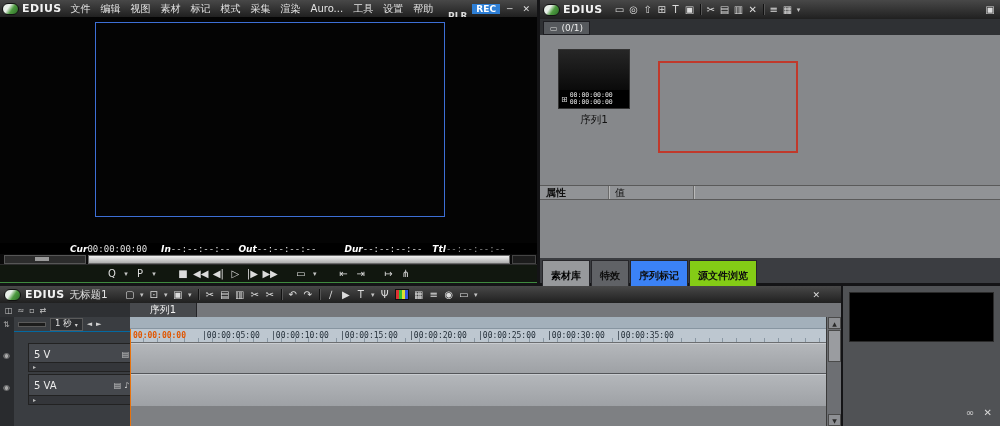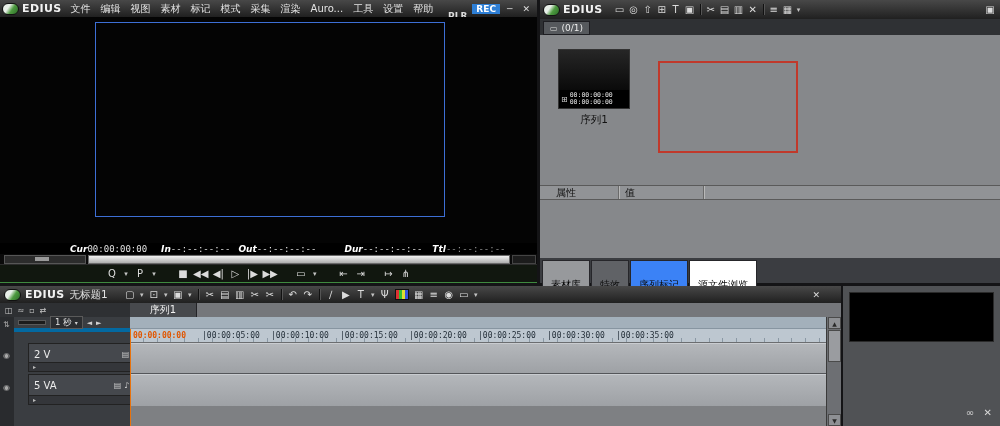--- a/index.html
+++ b/index.html
@@ -13,22 +13,22 @@
         background:linear-gradient(125deg,#e8efe8 35%,#4d9a3f 60%,#2c6b28);border:1px solid #111;}
   .menu{font-size:10px;color:#e2e2e2;padding:0 5px;white-space:nowrap;cursor:default;}
   .ico{color:#dcdcdc;font-size:10px;text-align:center;min-width:14px;line-height:12px;cursor:default;}
   .caret{color:#c4c4c4;font-size:7px;min-width:8px;text-align:center;line-height:12px;}
   .mono{font-family:"DejaVu Sans Mono","Liberation Mono",monospace;}
   .tclabel{font-weight:bold;color:#ffffff;font-size:9px;font-style:italic;}
   .tcval{color:#e0e0e0;font-size:9px;}
   .win-btn{font-size:9px;color:#dcdcdc;padding:0 5px;}
   .rec{background:#2e7fd6;color:#fff;font-size:9px;font-weight:bold;padding:0 4px;margin:0 2px;}
   .plr{color:#dcdcdc;font-size:9px;font-weight:bold;padding:0 3px;margin-top:14px;}
-  .bintab{height:14px;display:flex;align-items:center;padding:17px 8px;font-size:10px;
-          border:1px solid #26262a;border-bottom:none;margin-right:1px;}
+  .bintab{height:14px;display:flex;align-items:center;padding:8px 8px;font-size:10px;
+          border:1px solid #26262a;border-bottom:none;margin-right:1px;font-weight:bold;}
   .tick{position:absolute;top:2px;font-size:8px;color:#232e38;white-space:nowrap;}
   .lane{position:absolute;left:0;right:0;background:linear-gradient(#b4b7bb,#9ea1a5);
         border-top:1px solid #c9ccd0;border-bottom:1px solid #54565a;}
   .trackrow{position:absolute;left:14px;width:116px;background:#45484d;border:1px solid #222;box-sizing:border-box;}
   .tracklabel{font-size:10px;color:#ececec;padding-left:5px;}
   .subrow{position:absolute;left:0;right:0;bottom:0;height:8px;background:#34363a;
           border-top:1px solid #222;color:#b9b9b9;font-size:6px;line-height:8px;padding-left:4px;}
   .sep{width:1px;height:11px;background:#111;margin:0 3px;box-shadow:1px 0 0 #555;}
   .colorbars{display:inline-block;width:12px;height:9px;margin:0 2px;border:1px solid #111;
              background:linear-gradient(90deg,#d33 0 25%,#3b3 25% 50%,#dd3 50% 75%,#35d 75% 100%);}
@@ -152,33 +152,33 @@
             <span class="mono" style="font-size:6.5px;color:#e6e6e6;">00:00:00:00</span>
             <span class="mono" style="font-size:6.5px;color:#e6e6e6;">00:00:00:00</span>
           </span>
         </div>
       </div>
       <div class="abs" style="left:14px;top:78px;width:80px;text-align:center;font-size:10.5px;color:#121212;">序列1</div>
       <div class="abs" style="left:118px;top:26px;width:136px;height:88px;border:2px solid #c0392b;"></div>
     </div>
 
     <div class="abs flex" style="left:0;top:185px;width:460px;height:15px;background:#919396;border-top:1px solid #5a5a5a;border-bottom:1px solid #5a5a5a;box-sizing:border-box;">
-      <span style="font-size:10px;color:#111;padding-left:16px;width:62px;">属性</span>
+      <span style="font-size:10px;color:#111;padding-left:6px;width:62px;font-weight:bold;">属性</span>
       <span style="width:1px;height:13px;background:#6a6a6a;box-shadow:1px 0 0 #b8b8b8;"></span>
       <span style="font-size:10px;color:#111;padding-left:6px;width:78px;">值</span>
       <span style="width:1px;height:13px;background:#6a6a6a;box-shadow:1px 0 0 #b8b8b8;"></span>
     </div>
 
     <div class="abs" style="left:0;top:200px;width:460px;height:58px;background:#86888b;"></div>
 
     <div class="abs flex" style="left:0;top:258px;width:460px;height:25px;background:#3b3d41;align-items:flex-start;padding:2px 0 0 2px;box-sizing:border-box;">
       <span class="bintab" style="background:#97999c;color:#000;">素材库</span>
       <span class="bintab" style="background:#606266;color:#0e0e0e;">特效</span>
       <span class="bintab" style="background:#3b82f6;color:#0e0e0e;">序列标记</span>
-      <span class="bintab" style="background:#ffffff;color:#0e0e0e;">源文件浏览</span>
+      <span class="bintab" style="background:#84cc16;color:#0e0e0e;">源文件浏览</span>
     </div>
   </section>
 
   <section class="abs" style="left:0;top:286px;width:841px;height:140px;background:#7d7f83;">
 
     <div class="abs flex tb" style="left:0;top:0;width:841px;height:17px;box-sizing:border-box;padding:0 4px;gap:1px;">
       <span class="logo"></span>
       <span class="brand">EDIUS</span>
       <span style="font-size:10.5px;color:#e3e3e3;margin-right:14px;">无标题1</span>
       <span class="ico">▢</span>
@@ -224,33 +224,33 @@
       </div>
     </div>
 
     <div class="abs" style="left:0;top:31px;width:14px;height:109px;background:#292b2e;">
       <span class="abs" style="left:3px;top:3px;font-size:8px;color:#a9a9a9;">⇅</span>
       <span class="abs" style="left:3px;top:34px;font-size:8px;color:#a9a9a9;">◉</span>
       <span class="abs" style="left:3px;top:66px;font-size:8px;color:#a9a9a9;">◉</span>
     </div>
 
     <div class="abs" style="left:14px;top:31px;width:116px;height:109px;background:#3a3d41;">
-      <div class="abs flex" style="left:0;top:0;width:116px;height:15px;gap:4px;padding-left:4px;box-sizing:border-box;border-bottom:4px solid #0369a1;">
+      <div class="abs flex" style="left:0;top:0;width:116px;height:15px;gap:4px;padding-left:4px;box-sizing:border-box;border-bottom:1px solid #0369a1;">
         <span style="display:inline-block;width:26px;height:3px;background:#1c1c1c;border:1px solid #5a5a5a;"></span>
         <span class="flex" style="height:11px;background:#2b2d30;border:1px solid #5a5a5a;padding:0 4px;gap:3px;">
           <span style="font-size:8.5px;color:#e2e2e2;">1 秒</span>
           <span style="font-size:6px;color:#cfcfcf;">▾</span>
         </span>
         <span style="font-size:7px;color:#d0d0d0;">◄</span>
         <span style="font-size:7px;color:#d0d0d0;">►</span>
       </div>
 
       <div class="trackrow" style="top:26px;height:29px;">
         <div class="flex" style="height:20px;">
-          <span class="tracklabel">2 V</span>
+          <span class="tracklabel">5 V</span>
           <span style="flex:1"></span>
           <span style="font-size:8px;color:#cfcfcf;padding-right:3px;">▤</span>
           <span style="font-size:8px;color:#cfcfcf;padding-right:4px;">⇥</span>
         </div>
         <div class="subrow">▸</div>
       </div>
 
       <div class="trackrow" style="top:57px;height:31px;">
         <div class="flex" style="height:21px;">
           <span class="tracklabel">5 VA</span>

